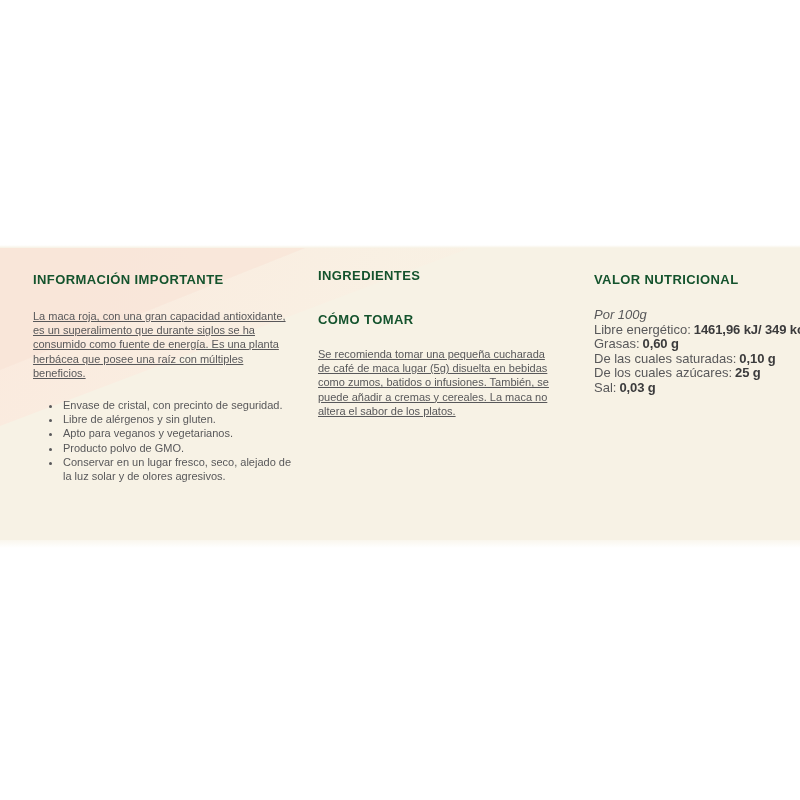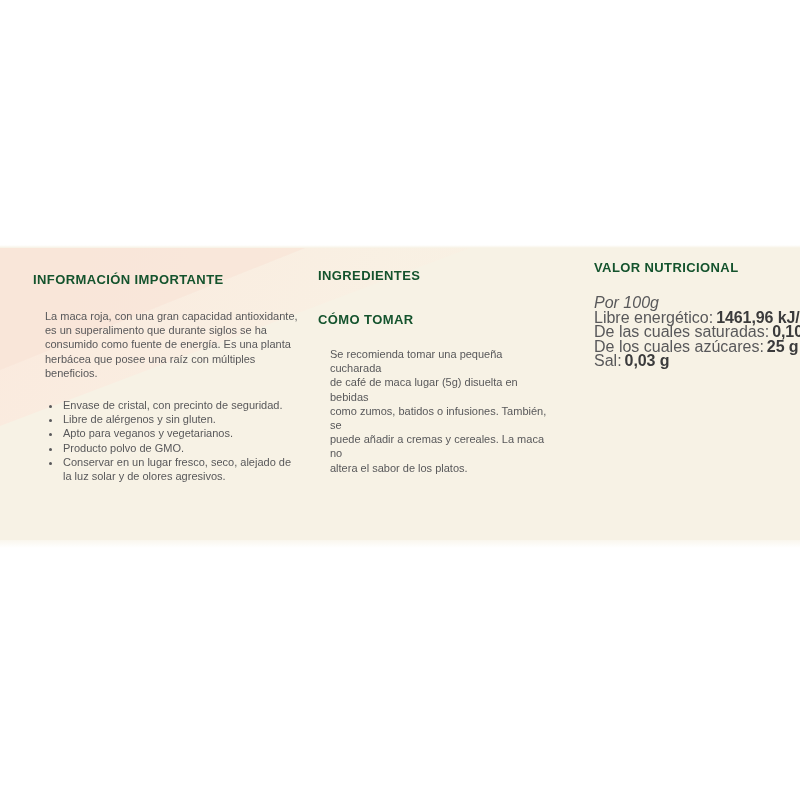--- a/index.html
+++ b/index.html
@@ -31,31 +31,31 @@
     clip-path:polygon(0 0,100% 0,0 100%);
     opacity:.6;
   }
   .col{
     position:absolute;color:#58585a;font-size:11px;line-height:14.2px;
   }
   .col h3{
     margin:0;font-size:13px;line-height:15px;font-weight:bold;
     color:#14532d;letter-spacing:.4px;
   }
-  .para{white-space:pre-line;margin:12px;}
+  .para{white-space:pre-line;margin:0;text-decoration:underline;}
   #col1{left:33px;top:272px;width:285px}
   #col1 .para{margin-top:22px}
   #col1 ul{margin:18px 0 0 0;padding-left:29px}
   #col1 li{white-space:pre-line;padding-left:1px}
   #col2{left:318px;top:268px;width:250px}
   #col2 .para{margin-top:22px}
   #col2 h3.second{margin-top:29px}
   #col2 .para2{margin-top:20px}
-  #col3{left:594px;top:260px;width:206px}
-  .nutrition{margin-top:21px;font-size:16px;line-height:14.6px}
+  #col3{left:594px;top:272px;width:206px}
+  .nutrition{margin-top:21px;font-size:13px;line-height:14.6px}
   .serving{font-style:italic}
   .nrow{white-space:nowrap}
   .nrow b{color:#3b3b3c;margin-left:3px;letter-spacing:-.1px}
 </style>
 </head>
 <body>
 
 <div class="band">
   <div class="wedge-outer"></div>
   <div class="wedge-inner"></div>
@@ -86,17 +86,18 @@
 como zumos, batidos o infusiones. También, se
 puede añadir a cremas y cereales. La maca no
 altera el sabor de los platos.</p>
 </div>
 
 <div class="col" id="col3">
   <h3>VALOR NUTRICIONAL</h3>
   <div class="nutrition">
     <div class="serving">Por 100g</div>
     <div class="nrow"><span>Libre energético:</span><b>1461,96 kJ/ 349 kcal</b></div>
+    <div class="nrow"><span>Grasas:</span><b>0,60 g</b></div>
     <div class="nrow"><span>De las cuales saturadas:</span><b>0,10 g</b></div>
     <div class="nrow"><span>De los cuales azúcares:</span><b>25 g</b></div>
     <div class="nrow"><span>Sal:</span><b>0,03 g</b></div>
   </div>
 </div>
 
 </body></html>

